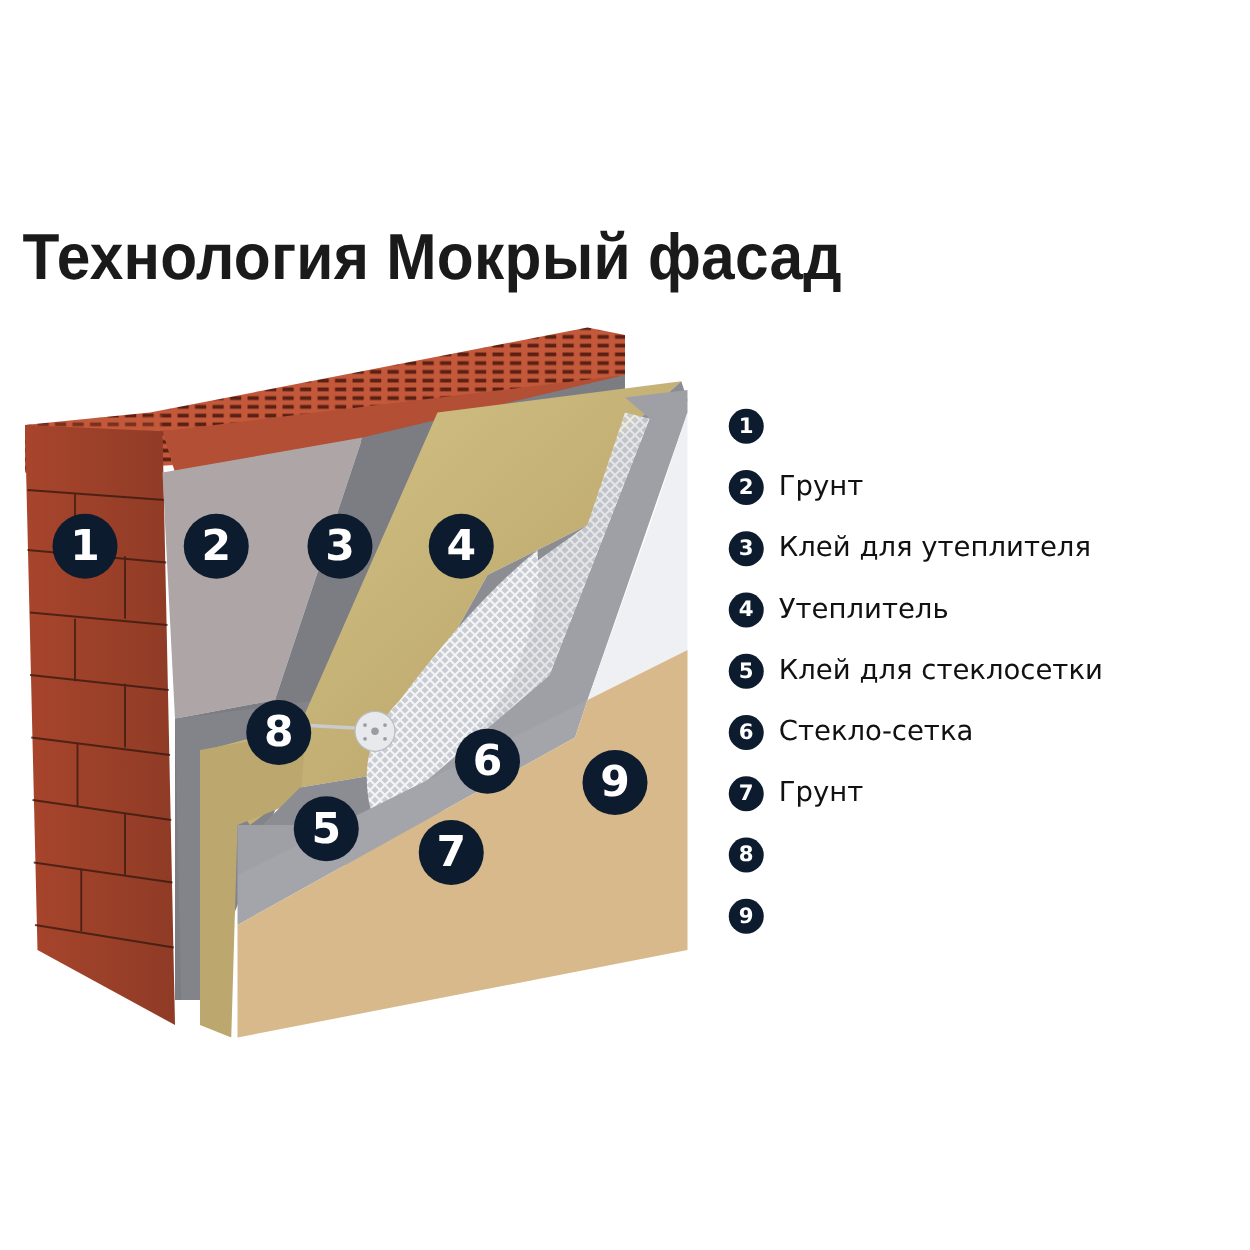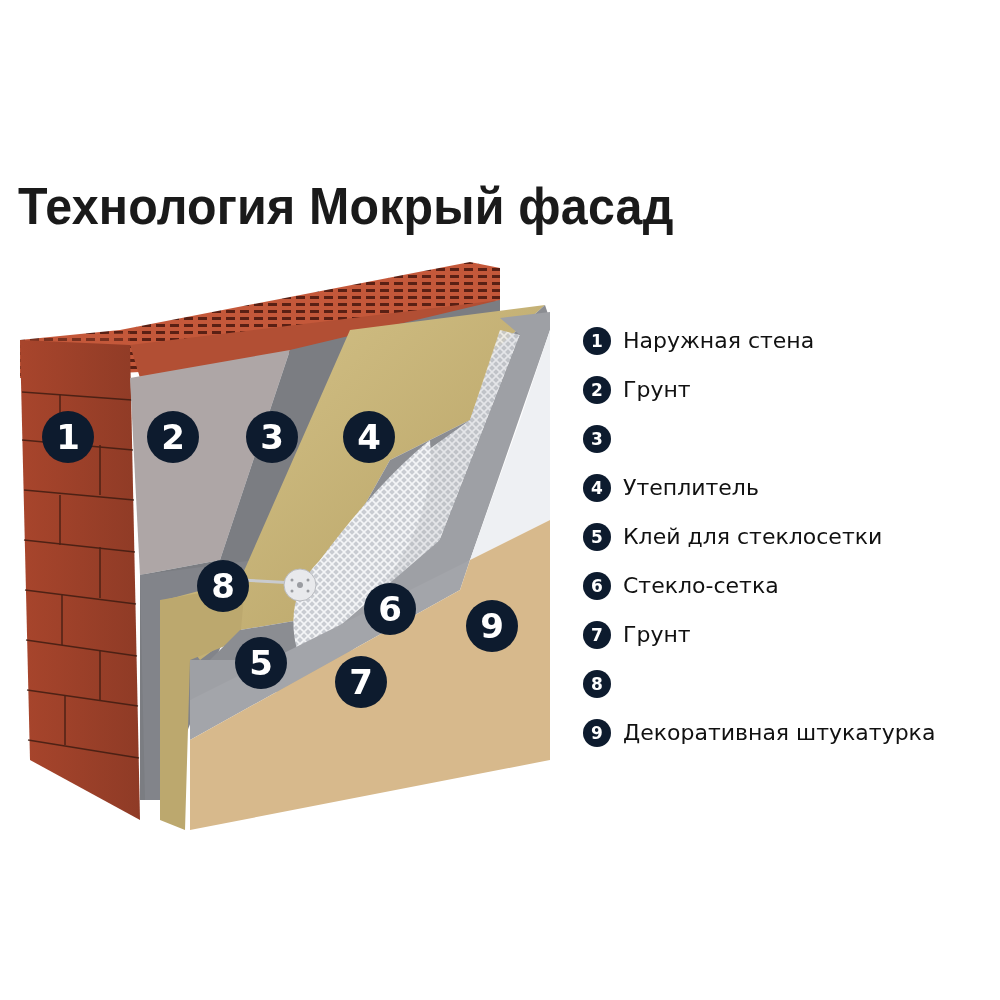--- a/index.html
+++ b/index.html
@@ -114,28 +114,28 @@
   <div class="marker" style="left:235px;top:387px">5</div>
   <div class="marker" style="left:364px;top:333px">6</div>
   <div class="marker" style="left:335px;top:406px">7</div>
   <div class="marker" style="left:197px;top:310px">8</div>
   <div class="marker" style="left:466px;top:350px">9</div>
 </div>
 
 <div class="legend">
   <div class="legend-item">
     <div class="legend-badge">1</div>
-    <div class="legend-label">Наружная стена</div>
   </div>
   <div class="legend-item">
     <div class="legend-badge">2</div>
     <div class="legend-label">Грунт</div>
   </div>
   <div class="legend-item">
     <div class="legend-badge">3</div>
+    <div class="legend-label">Клей для утеплителя</div>
   </div>
   <div class="legend-item">
     <div class="legend-badge">4</div>
     <div class="legend-label">Утеплитель</div>
   </div>
   <div class="legend-item">
     <div class="legend-badge">5</div>
     <div class="legend-label">Клей для стеклосетки</div>
   </div>
   <div class="legend-item">
@@ -144,15 +144,14 @@
   </div>
   <div class="legend-item">
     <div class="legend-badge">7</div>
     <div class="legend-label">Грунт</div>
   </div>
   <div class="legend-item">
     <div class="legend-badge">8</div>
   </div>
   <div class="legend-item">
     <div class="legend-badge">9</div>
-    <div class="legend-label">Декоративная штукатурка</div>
   </div>
 </div>
 
 </body></html>

